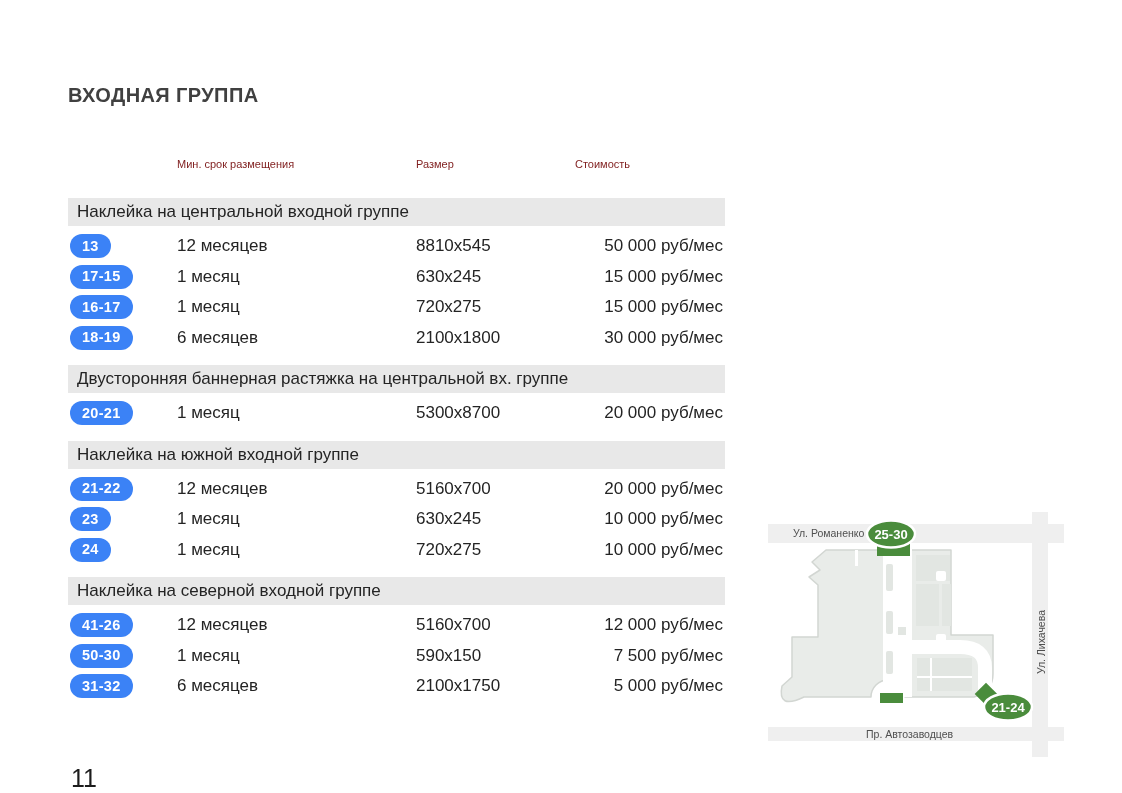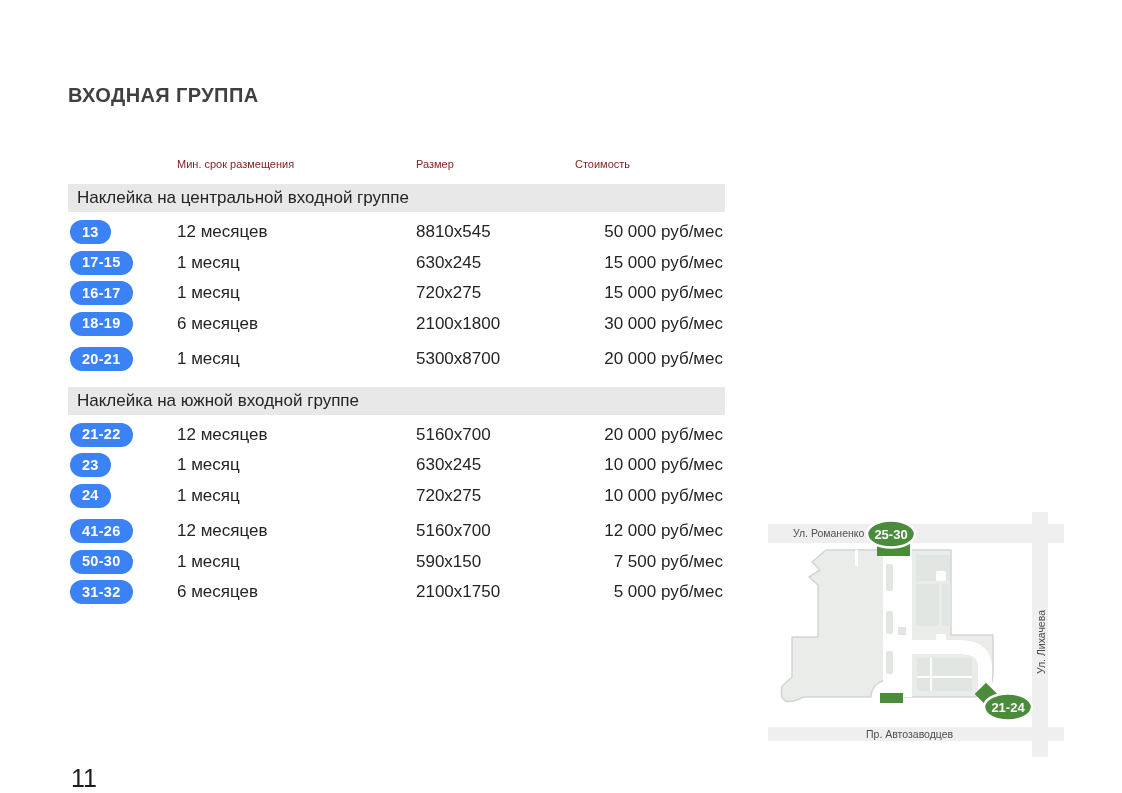--- a/index.html
+++ b/index.html
@@ -14,21 +14,21 @@
   .pricing{position:absolute;left:68px;top:158px;width:657px;}
   .col-headers{position:relative;height:22px;font-size:11px;color:#7f1d1d;text-align:center;}
   .col-headers span{position:absolute;top:0;white-space:nowrap;}
   .col-period-h{left:109px;}
   .col-size-h{left:348px;}
   .col-cost-h{left:507px;}
   .section-bar{
     height:28px;line-height:28px;background:#e8e8e8;font-size:17px;color:#242424;
     padding-left:9px;margin-top:12px;box-sizing:border-box;
   }
-  .section-bar.first{margin-top:4px;}
+  .section-bar.first{margin-top:18px;}
   .rows{padding:5px 0 0 0;}
   .row{
     display:grid;grid-template-columns:109px 239px 158px 1fr;align-items:center;
     height:30.5px;font-size:17px;color:#242424;
   }
   .badge{
     display:inline-block;background:#3b82f6;color:#fff;font-weight:bold;
     font-size:14.5px;line-height:1;padding:4.5px 12px 5px;border-radius:13px;
     letter-spacing:.3px;
   }
@@ -79,20 +79,21 @@
         <div class="cell-price">15 000 руб/мес</div>
       </div>
       <div class="row">
         <div class="cell-badge"><span class="badge">18-19</span></div>
         <div class="cell-period">6 месяцев</div>
         <div class="cell-size">2100х1800</div>
         <div class="cell-price">30 000 руб/мес</div>
       </div>
     </div>
 
+    <div class="section-bar">Двусторонняя баннерная растяжка на центральной вх. группе</div>
     <div class="rows">
       <div class="row">
         <div class="cell-badge"><span class="badge">20-21</span></div>
         <div class="cell-period">1 месяц</div>
         <div class="cell-size">5300х8700</div>
         <div class="cell-price">20 000 руб/мес</div>
       </div>
     </div>
 
     <div class="section-bar">Наклейка на южной входной группе</div>
@@ -110,20 +111,21 @@
         <div class="cell-price">10 000 руб/мес</div>
       </div>
       <div class="row">
         <div class="cell-badge"><span class="badge">24</span></div>
         <div class="cell-period">1 месяц</div>
         <div class="cell-size">720х275</div>
         <div class="cell-price">10 000 руб/мес</div>
       </div>
     </div>
 
+    <div class="section-bar">Наклейка на северной входной группе</div>
     <div class="rows">
       <div class="row">
         <div class="cell-badge"><span class="badge">41-26</span></div>
         <div class="cell-period">12 месяцев</div>
         <div class="cell-size">5160х700</div>
         <div class="cell-price">12 000 руб/мес</div>
       </div>
       <div class="row">
         <div class="cell-badge"><span class="badge">50-30</span></div>
         <div class="cell-period">1 месяц</div>

